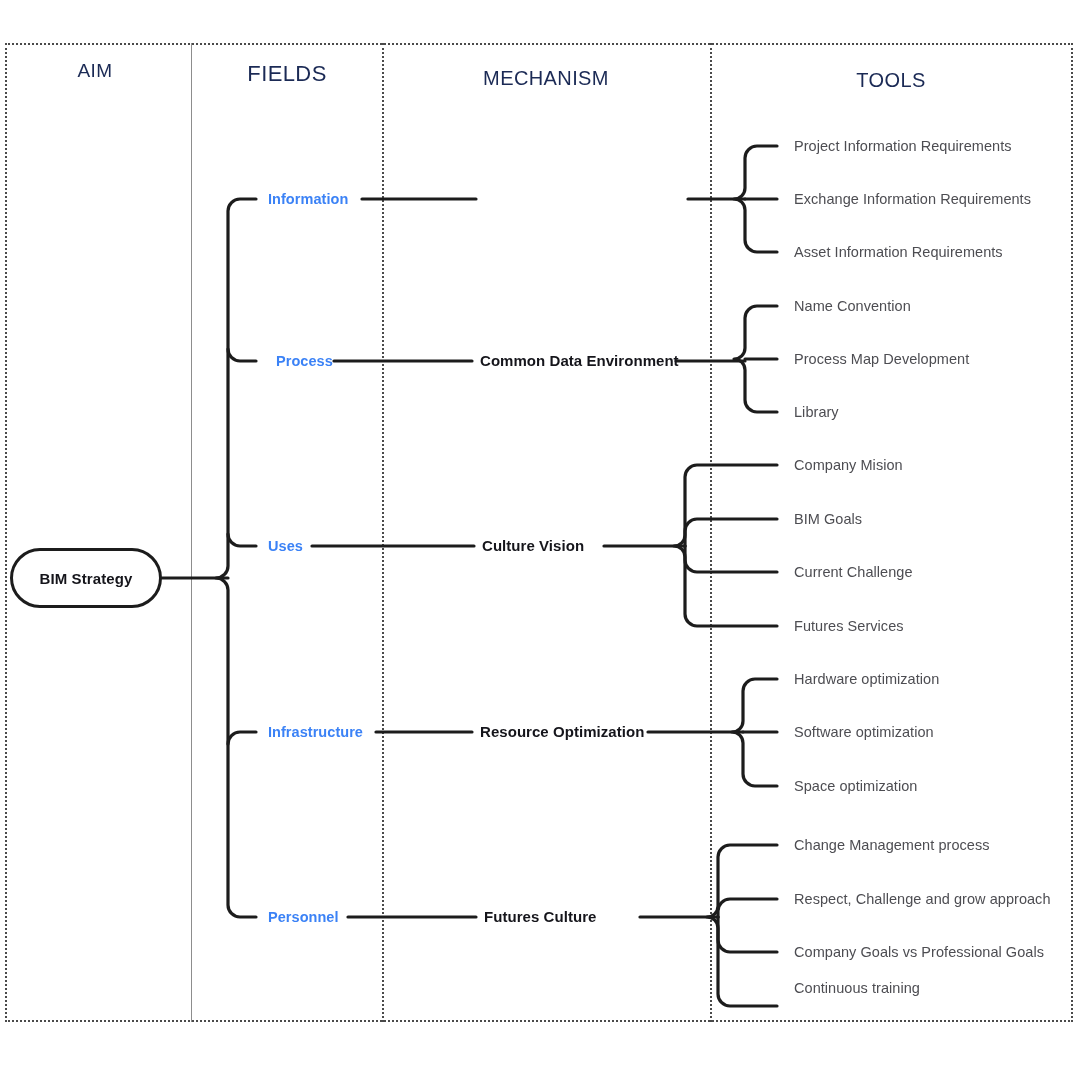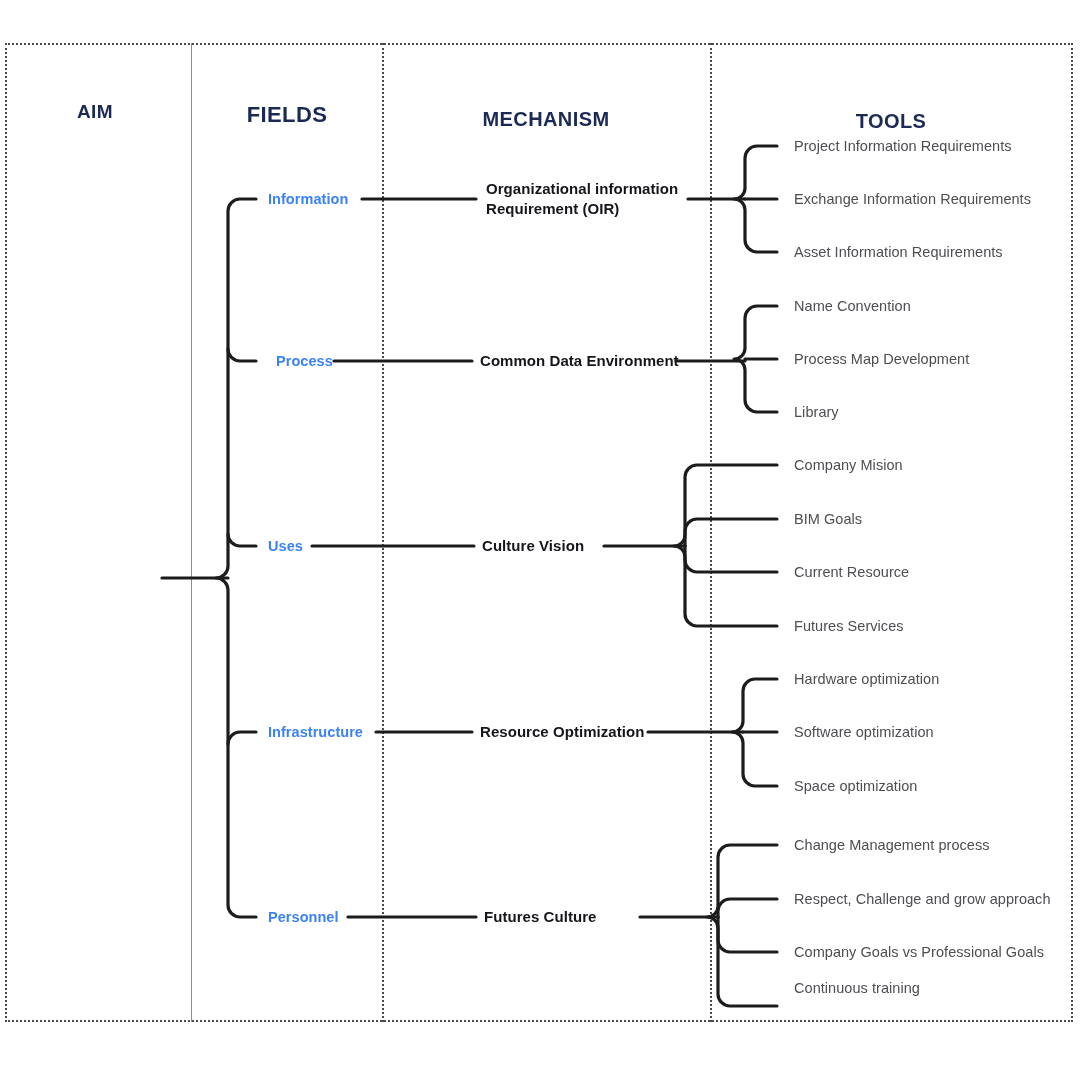--- a/index.html
+++ b/index.html
@@ -37,25 +37,24 @@
     width: 0;
   }
   .divider.solid  { border-left: 1.5px solid #8d8d8d; }
   .divider.dotted { border-left: 2px dotted #4a4a4a; }
 
   
   .col-header {
     position: absolute;
     transform: translateX(-50%);
     color: #1b2a55;
-    font-weight: bold;
+    font-weight: normal;
     letter-spacing: 0.4px;
     white-space: nowrap;
     text-align: right;
-    margin-top: 41px;
   }
 
   
   #wires {
     position: absolute;
     left: 0;
     top: 0;
     width: 1080px;
     height: 1080px;
     pointer-events: none;
@@ -195,47 +194,46 @@
     <line x1="743" y1="732" x2="777" y2="732"></line>
 
     <path d="M 777 845 L 730 845 A 12 12 0 0 0 718 857
              L 718 906 A 11 11 0 0 1 707 917
              A 11 11 0 0 1 718 928
              L 718 994 A 12 12 0 0 0 730 1006 L 777 1006"></path>
     <path d="M 777 899 L 730 899 A 12 12 0 0 0 718 911 L 718 917"></path>
     <path d="M 718 917 L 718 940 A 12 12 0 0 0 730 952 L 777 952"></path>
   </svg>
 
+  <div id="root-node">
+    <span>BIM Strategy</span>
+  </div>
 
   <div class="field-label" style="left:268px; top:199px">Information</div>
   <div class="field-label" style="left:276px; top:361px">Process</div>
   <div class="field-label" style="left:268px; top:546px">Uses</div>
   <div class="field-label" style="left:268px; top:732px">Infrastructure</div>
   <div class="field-label" style="left:268px; top:917px">Personnel</div>
 
-  <div class="mech-label wrap" style="left:486px; top:199px">
-    <div>Organizational information</div>
-    <div>Requirement (OIR)</div>
-  </div>
   <div class="mech-label nowrap" style="left:480px; top:361px">Common Data Environment</div>
   <div class="mech-label nowrap" style="left:482px; top:546px">Culture Vision</div>
   <div class="mech-label nowrap" style="left:480px; top:732px">Resource Optimization</div>
   <div class="mech-label nowrap" style="left:484px; top:917px">Futures Culture</div>
 
   <div class="tool-label" style="left:786px; top:146px">Project Information Requirements</div>
   <div class="tool-label" style="left:786px; top:199px">Exchange Information Requirements</div>
   <div class="tool-label" style="left:786px; top:252px">Asset Information Requirements</div>
 
   <div class="tool-label" style="left:786px; top:306px">Name Convention</div>
   <div class="tool-label" style="left:786px; top:359px">Process Map Development</div>
   <div class="tool-label" style="left:786px; top:412px">Library</div>
 
   <div class="tool-label" style="left:786px; top:465px">Company Mision</div>
   <div class="tool-label" style="left:786px; top:519px">BIM Goals</div>
-  <div class="tool-label" style="left:786px; top:572px">Current Resource</div>
+  <div class="tool-label" style="left:786px; top:572px">Current Challenge</div>
   <div class="tool-label" style="left:786px; top:626px">Futures Services</div>
 
   <div class="tool-label" style="left:786px; top:679px">Hardware optimization</div>
   <div class="tool-label" style="left:786px; top:732px">Software optimization</div>
   <div class="tool-label" style="left:786px; top:786px">Space optimization</div>
 
   <div class="tool-label" style="left:786px; top:845px">Change Management process</div>
   <div class="tool-label" style="left:786px; top:899px">Respect, Challenge and grow approach</div>
   <div class="tool-label" style="left:786px; top:952px">Company Goals vs Professional Goals</div>
   <div class="tool-label" style="left:786px; top:988px">Continuous training</div>

